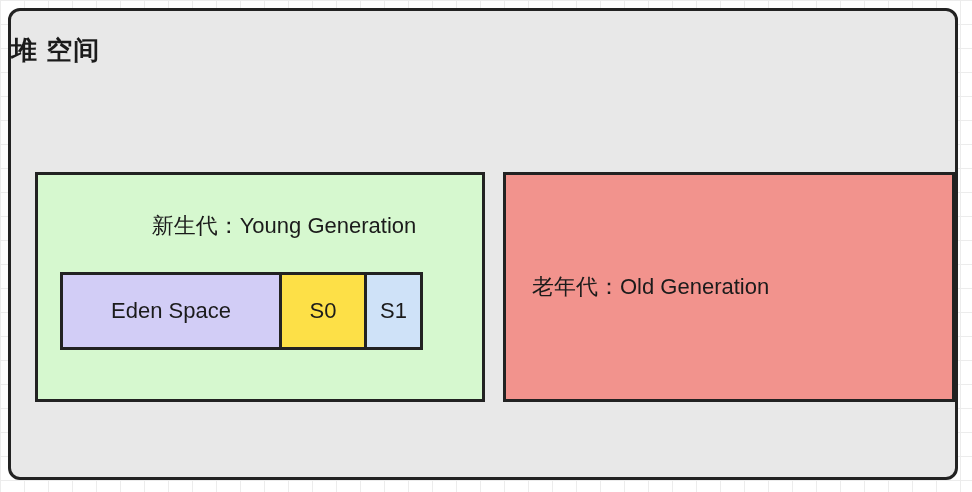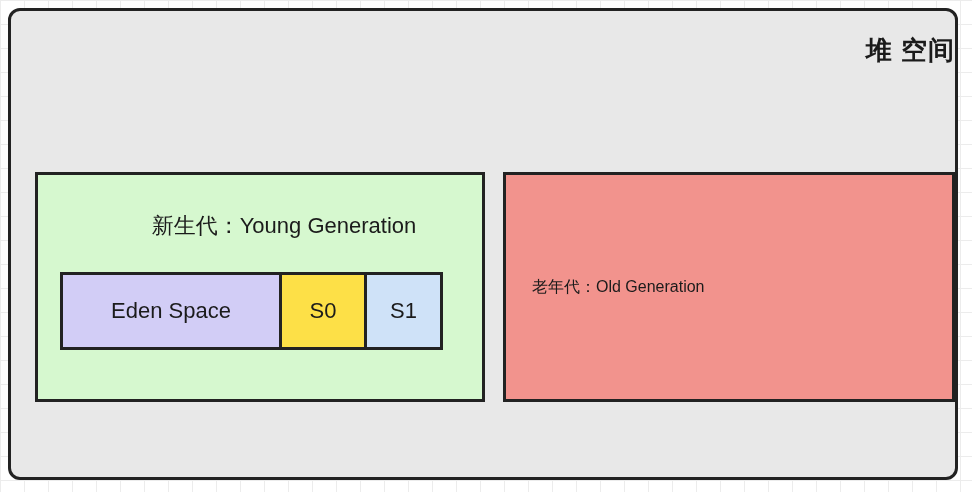--- a/index.html
+++ b/index.html
@@ -27,21 +27,21 @@
     height: 472px;
     box-sizing: border-box;
     border: 3px solid #222222;
     border-radius: 12px;
   }
   .heap-title {
     position: absolute;
     top: 22px;
     left: 0;
     width: 100%;
-    text-align: right;
+    text-align: left;
     font-size: 26px;
     font-weight: bold;
     letter-spacing: 1px;
   }
   .young {
     position: absolute;
     left: 24px;
     top: 161px;
     width: 450px;
     height: 230px;
@@ -66,35 +66,35 @@
   .cell {
     box-sizing: border-box;
     border: 3px solid #222222;
     display: flex;
     align-items: center;
     justify-content: center;
     font-size: 22px;
   }
   .cell-eden { width: 222px; }
   .cell-s0   { width: 88px; margin-left: -3px; }
-  .cell-s1   { width: 79px; margin-left: -3px; }
+  .cell-s1   { width: 59px; margin-left: -3px; }
   .old {
     position: absolute;
     left: 492px;
     top: 161px;
     width: 452px;
     height: 230px;
     box-sizing: border-box;
     border: 3px solid #222222;
     display: flex;
     align-items: center;
   }
   .old-label {
     padding-left: 26px;
-    font-size: 16px;
+    font-size: 22px;
     font-weight: 500;
   }
 </style>
 </head>
 <body>
 
 <div>
   <div class="heap" style="background-color: rgb(232, 232, 232);">
 
     <div class="heap-title">堆 空间</div>

